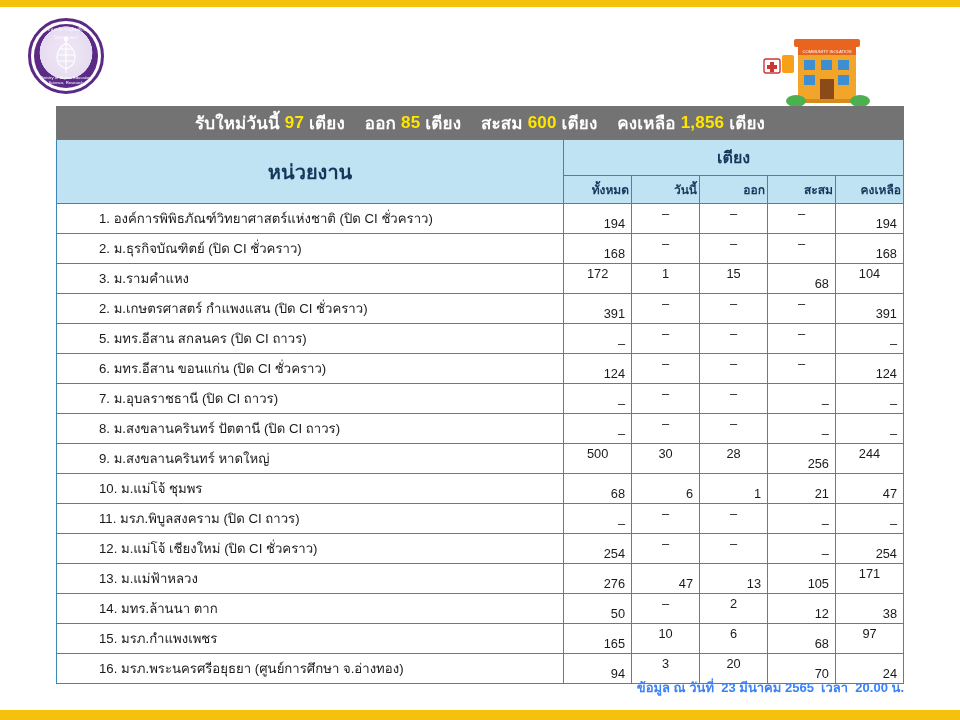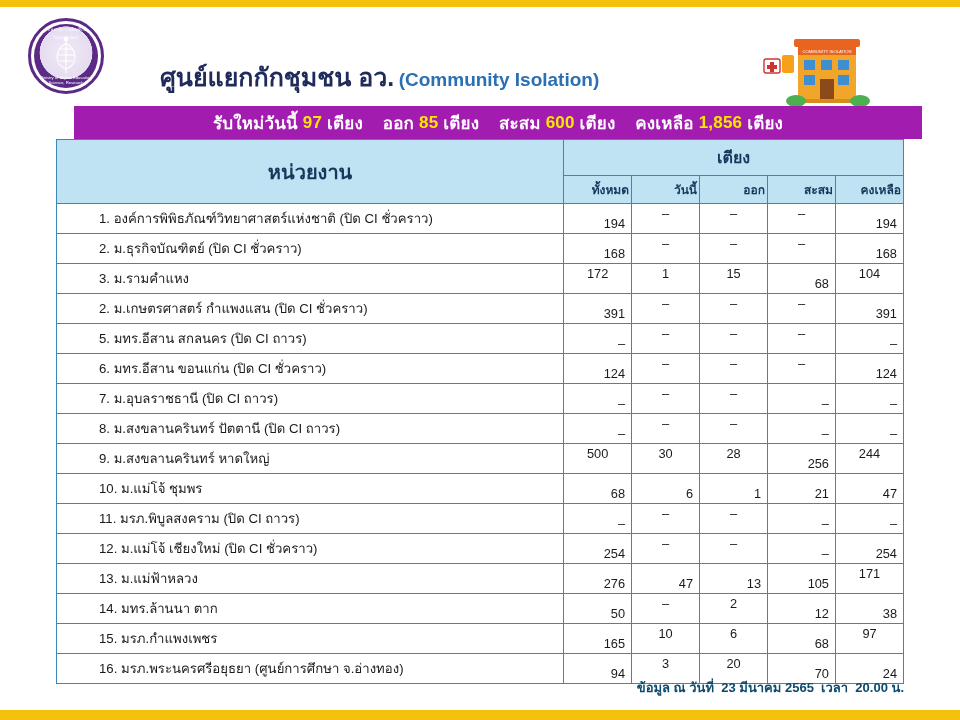--- a/index.html
+++ b/index.html
@@ -59,26 +59,25 @@
   .title-sub {
     font-size:19px; font-weight:bold; color:#2b6fb5;
   }
   
   .building {
     position:absolute; left:760px; top:22px; width:120px; height:78px;
   }
   
   .banner {
     position:absolute; left:56px; top:106px; width:848px; height:33px;
-    background:#a21caf;
+    background:#737373;
     color:#ffffff;
     display:flex; align-items:center; justify-content:center;
     font-size:17px; font-weight:bold;
     letter-spacing:.2px;
-    margin-left:18px;
   }
   .banner span { white-space:pre; }
   .banner .num { color:#ffe600; }
   
   table.ci {
     position:absolute; left:56px; top:139px;
     width:848px;
     border-collapse:collapse;
     font-size:13px;
   }
@@ -106,21 +105,21 @@
     text-align:left; font-size:13.2px;padding-left:42px;
   }
   tbody td.num {
     text-align:center; font-size:12.8px; width:63px;
   }
   tbody td.num.low { vertical-align:bottom; padding-bottom:2px;text-align:right; }
   tbody td.num.high { vertical-align:top; padding-top:2px; }
   
   .footer {
     position:absolute; right:56px; bottom:22px;
-    font-size:13px; color:#0c4a6e; font-weight:bold;
+    font-size:13px; color:#3b82f6; font-weight:bold;
     white-space:pre;
   }
 </style>
 </head>
 <body>
 
 <div class="bar-top"></div>
 
 <div class="header">
 
@@ -132,24 +131,20 @@
       <g stroke="#ffffff" stroke-width="1.1" fill="none">
         <path d="M17 4 L17 38"></path>
         <path d="M17 8 C11 12 8 16 8 22 C8 28 12 32 17 34"></path>
         <path d="M17 8 C23 12 26 16 26 22 C26 28 22 32 17 34"></path>
         <path d="M10 14 L24 14 M9 20 L25 20 M10 26 L24 26"></path>
       </g>
       <circle cx="17" cy="4" r="2.4" fill="#ffffff"></circle>
     </svg>
   </div>
 
-  <div class="title-wrap">
-    <span class="title-main">ศูนย์แยกกักชุมชน อว.</span>
-    <span class="title-sub">(Community  Isolation)</span>
-  </div>
 
   <svg class="building" viewBox="0 0 120 78">
 
     <rect x="4" y="30" width="16" height="14" rx="2" fill="#ffffff" stroke="#cf3434" stroke-width="1.4"></rect>
     <path d="M10 33 h4 v3 h3 v4 h-3 v3 h-4 v-3 h-3 v-4 h3 z" fill="#cf3434"></path>
     <rect x="22" y="26" width="12" height="18" rx="2" fill="#f7a11a"></rect>
 
     <rect x="38" y="16" width="58" height="56" fill="#f2a52b"></rect>
     <rect x="38" y="16" width="58" height="10" fill="#e8641f"></rect>
     <rect x="34" y="10" width="66" height="8" rx="2" fill="#e8641f"></rect>

